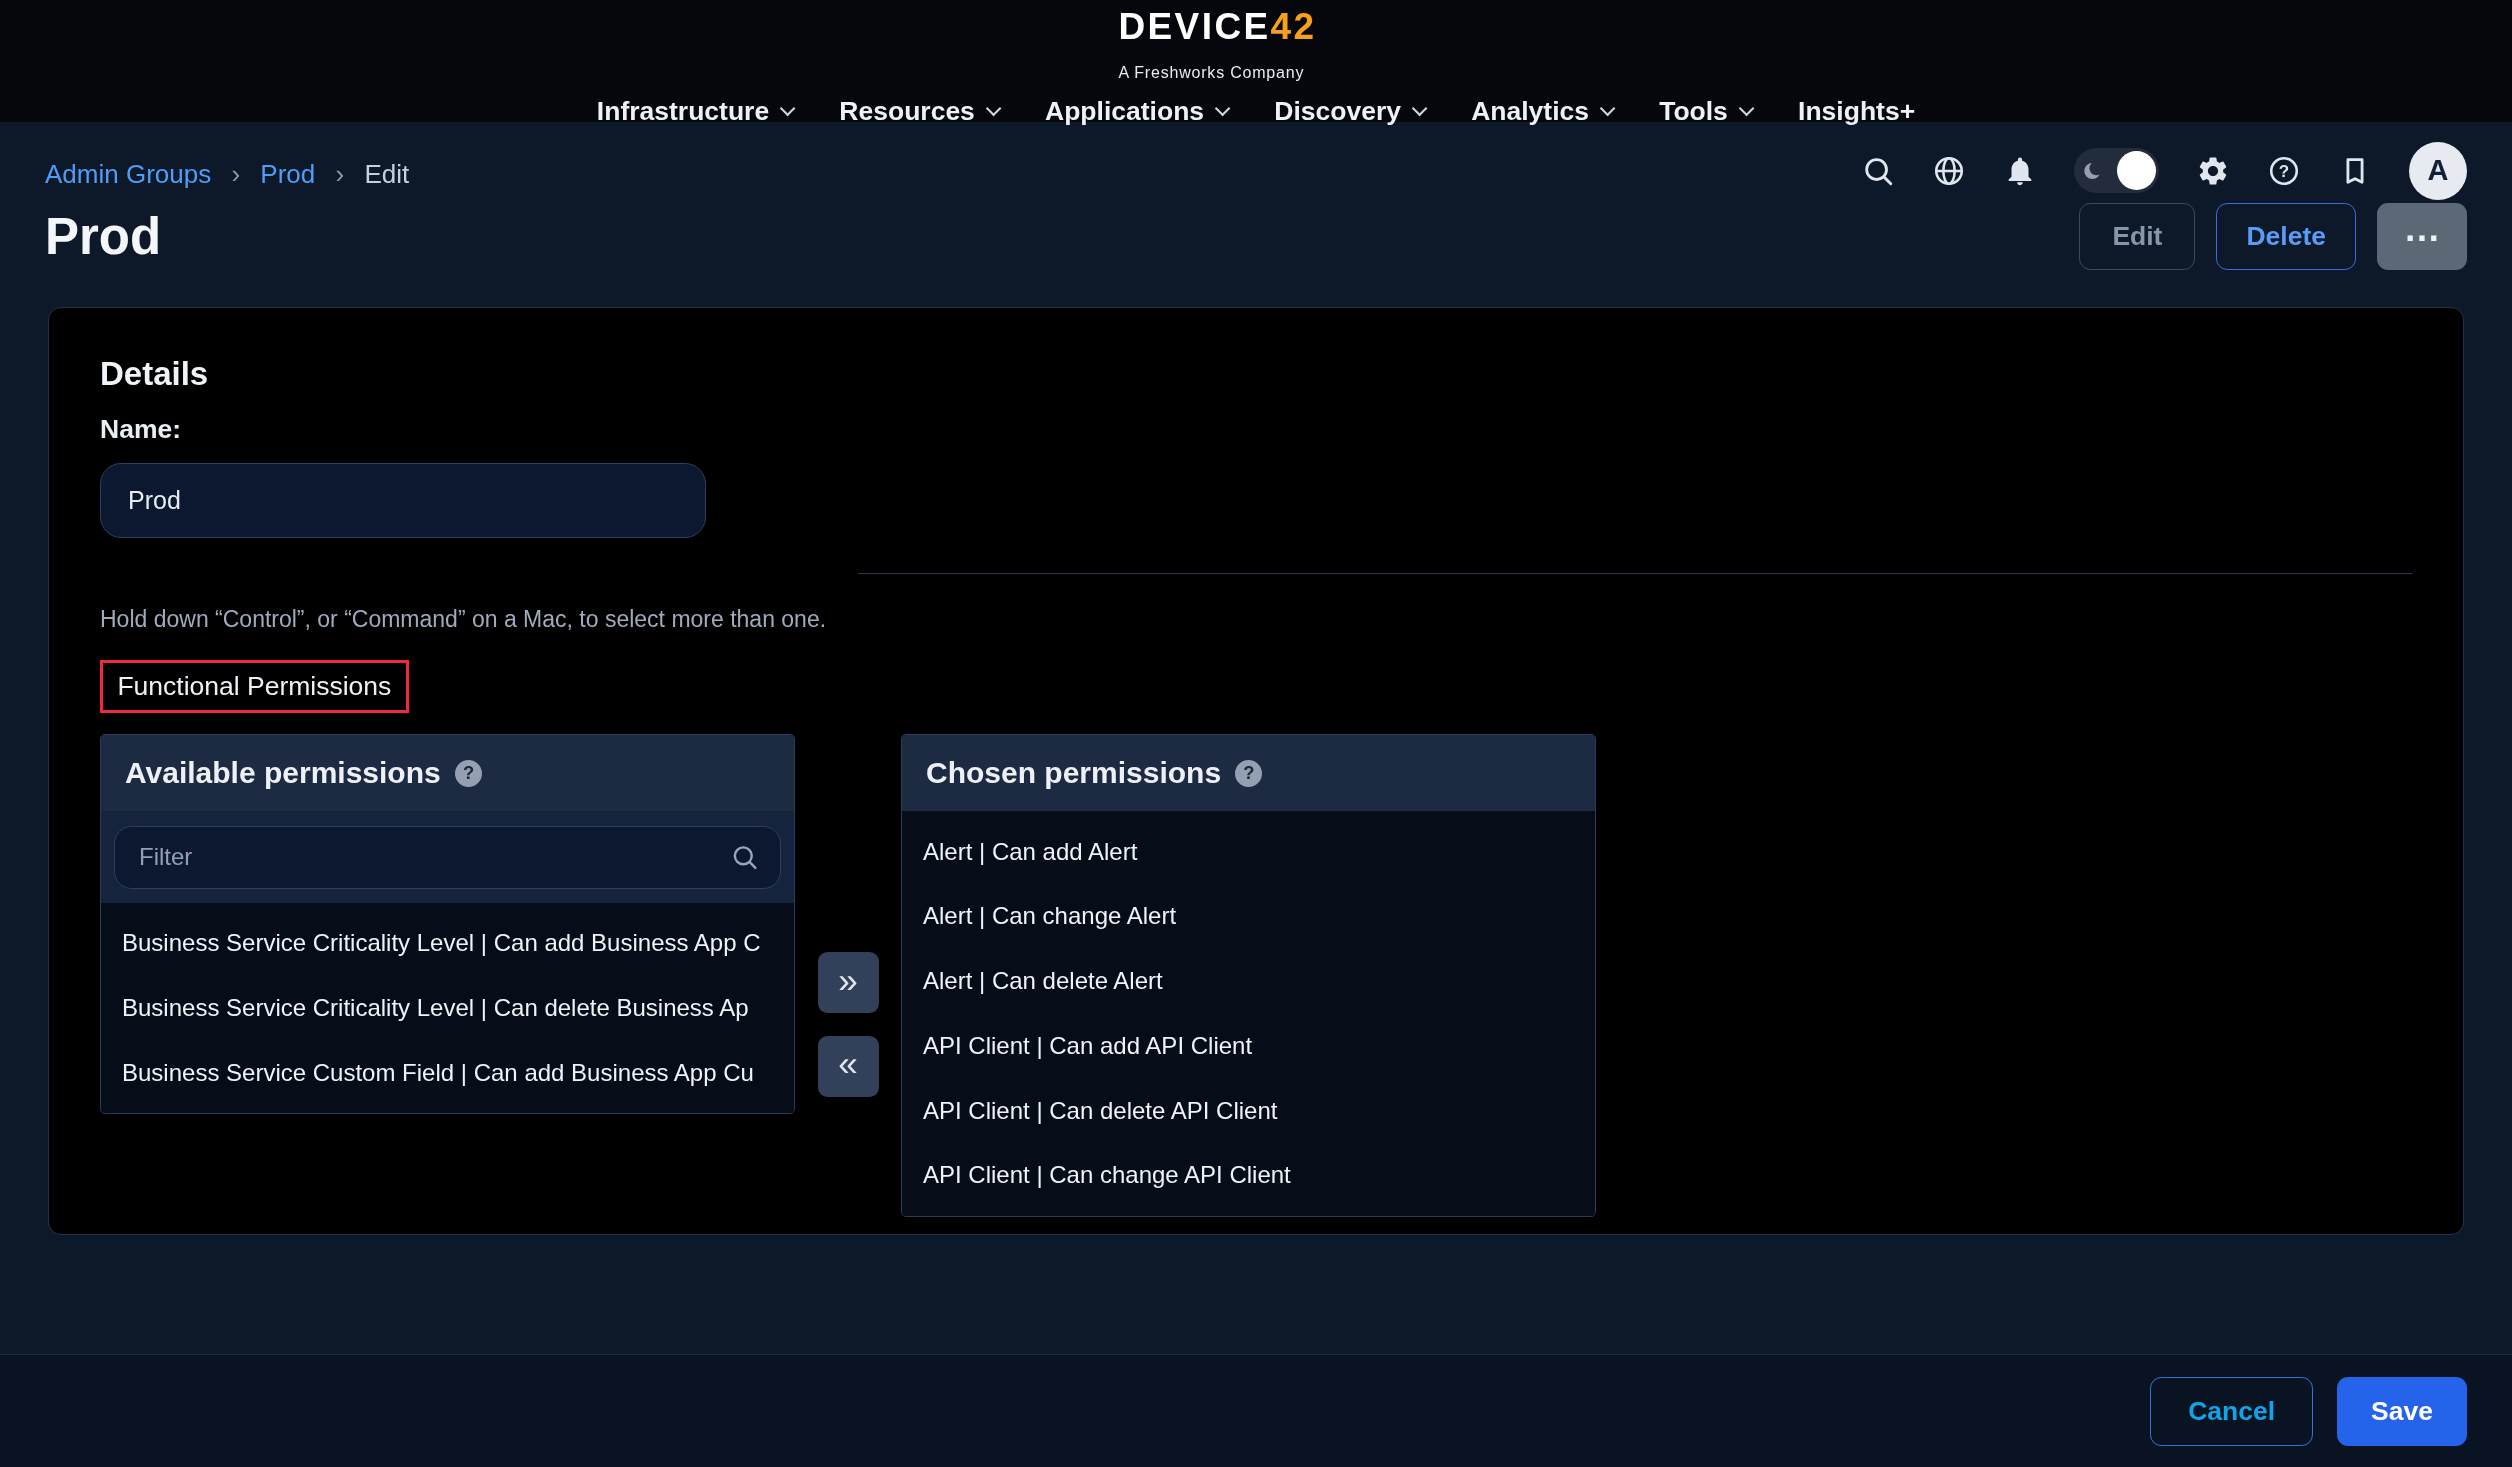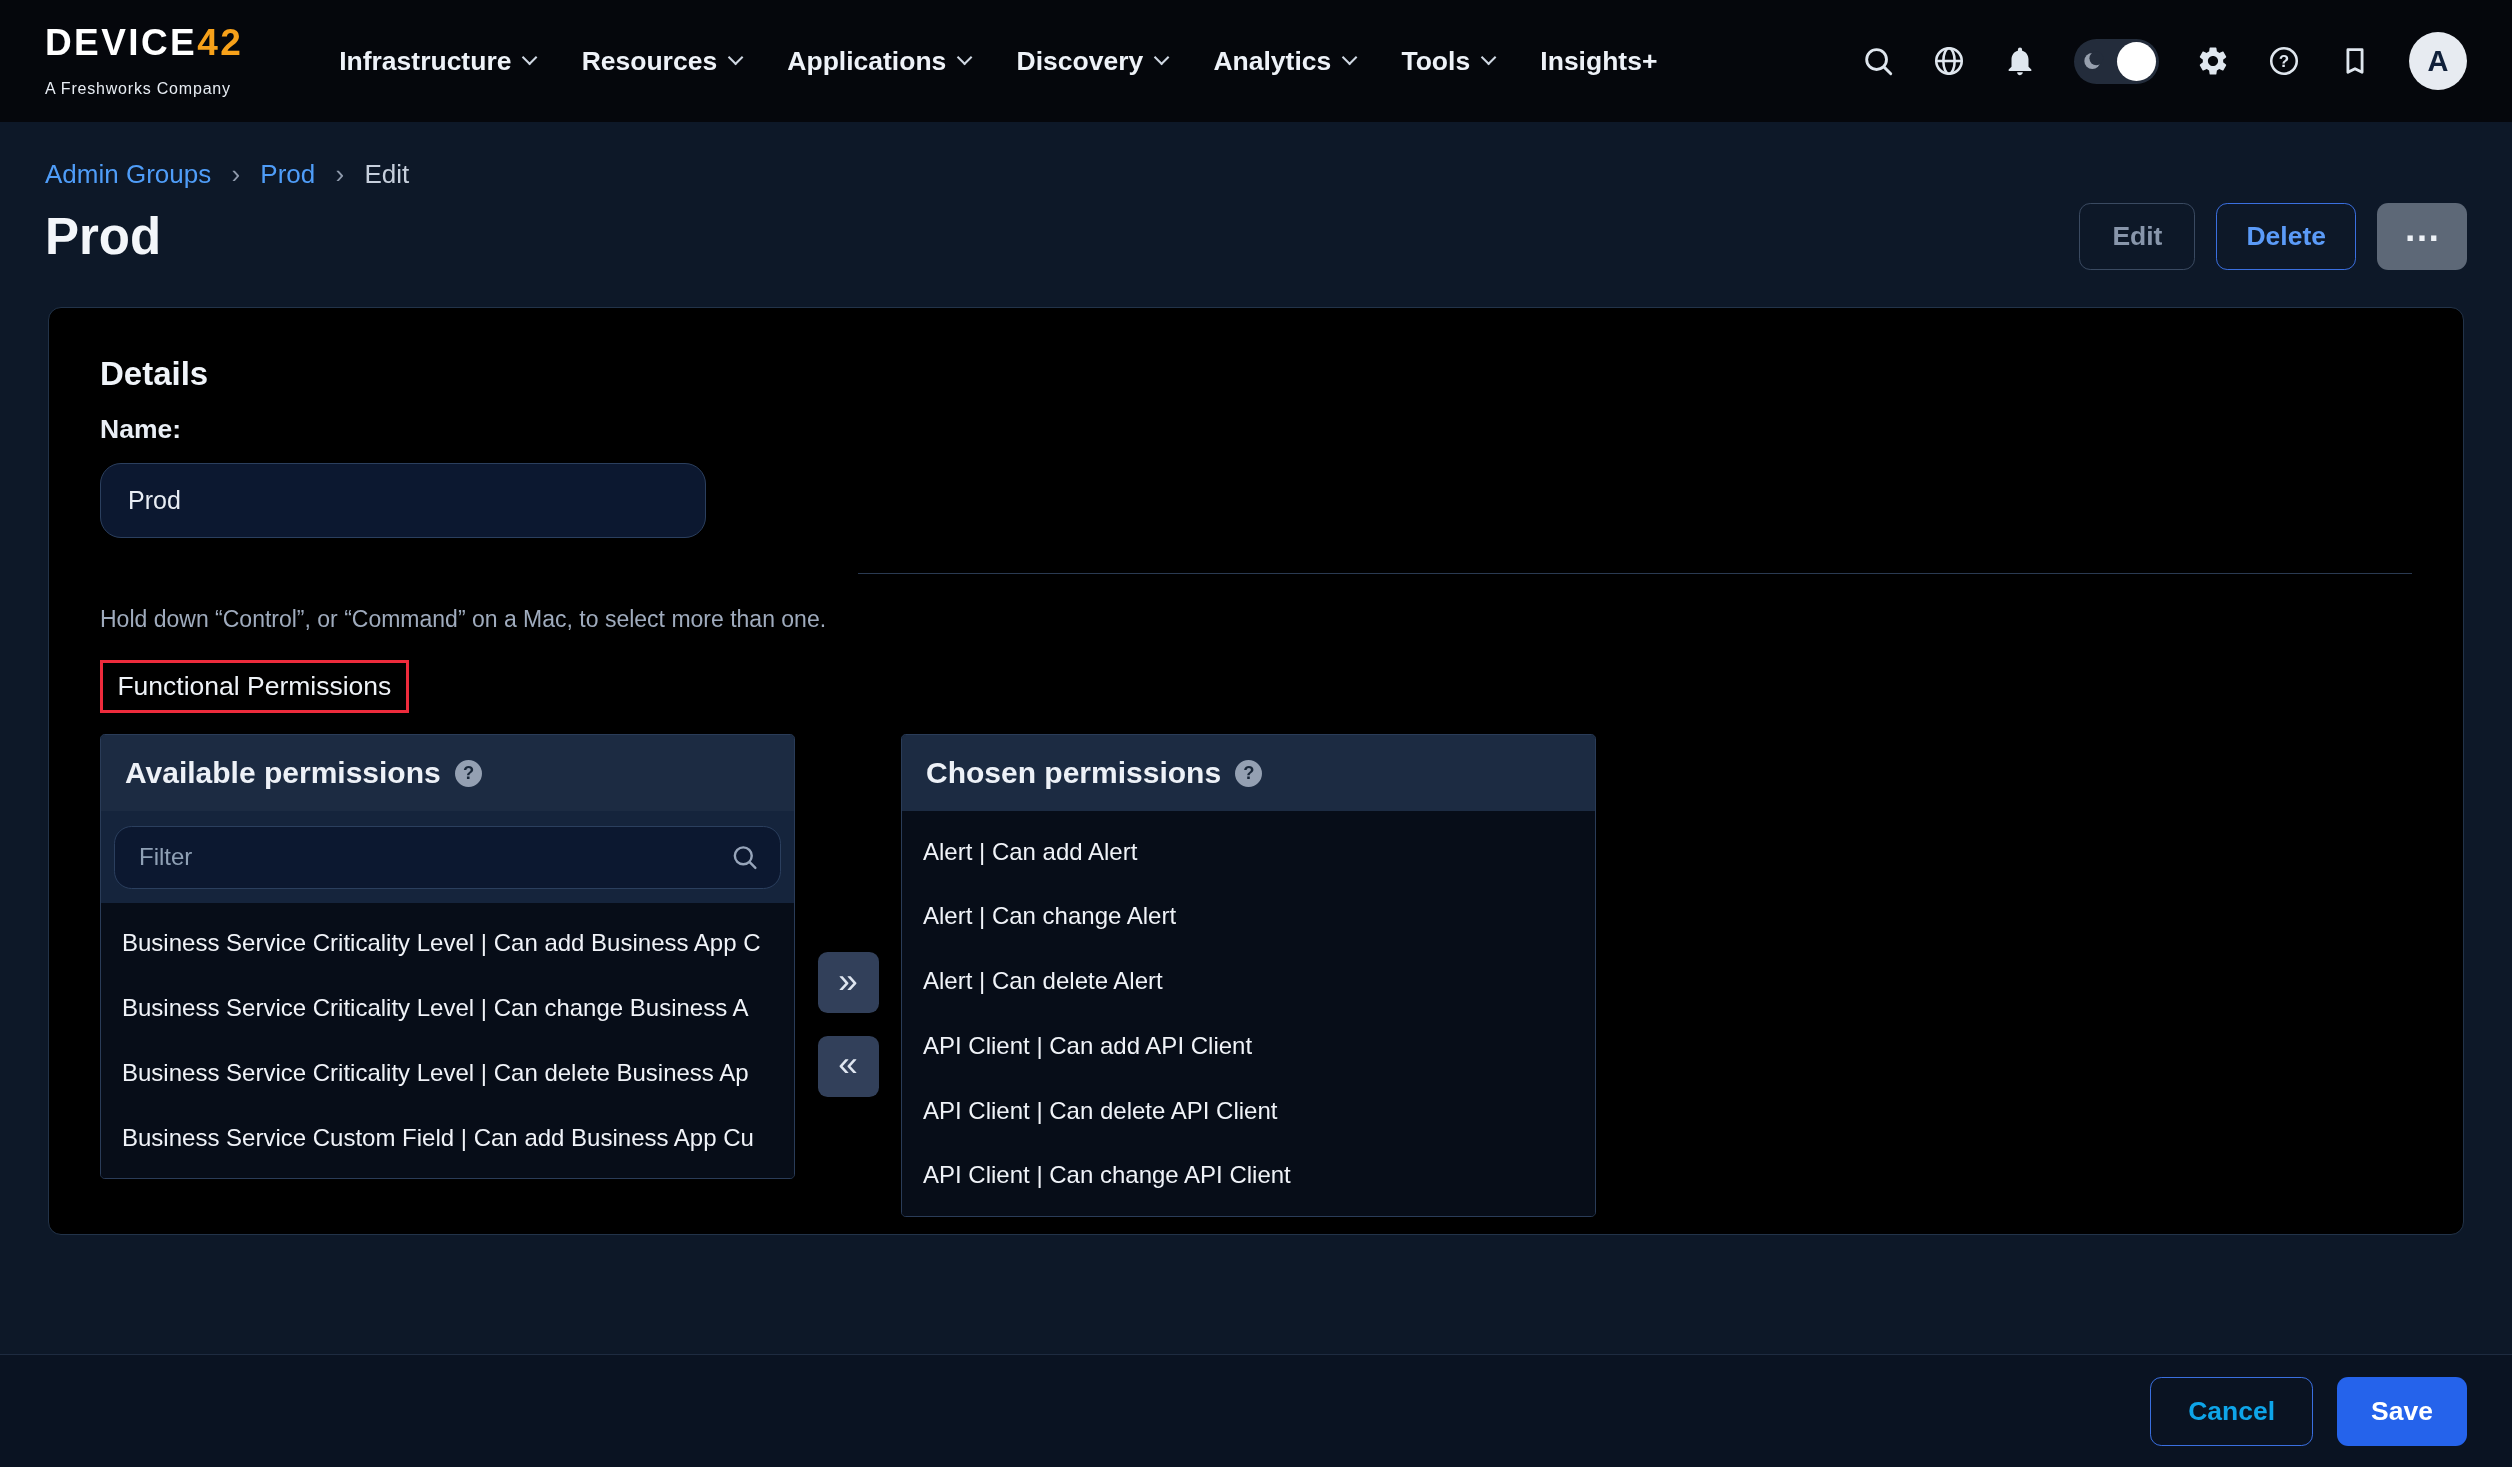--- a/index.html
+++ b/index.html
@@ -6,20 +6,21 @@
   html,body { width:2512px; height:1468px; overflow:hidden; }
   body {
     font-family: "Liberation Sans", "DejaVu Sans", sans-serif;
     background:#0d1828; color:#eef2f7; position:relative;
   }
 
   
   .nav {
     height:122px; background:#05070c; display:flex; align-items:center;
     padding:8px 45px;
+    flex-direction:column;
   }
   .logo { margin-right:77px; cursor:pointer; }
   .logo-main { font-size:37px; font-weight:800; letter-spacing:2.4px; color:#ffffff; line-height:1; }
   .logo-42 { color:#f7a11a; }
   .logo-sub { font-size:16px; color:#e8edf4; margin-top:19px; letter-spacing:0.8px; }
   .nav-menu { display:flex; gap:8px; }
   .nav-item {
     display:flex; align-items:center; padding:14.4px 19px; cursor:pointer;
     font-size:26.5px; font-weight:600; color:#eef2f8; white-space:nowrap;
   }
@@ -241,21 +242,20 @@
       </div>
       <div class="filter-strip">
         <input class="filter-input" type="text" placeholder="Filter" style="">
         <svg class="filter-search" viewBox="0 0 24 24" fill="none" stroke="currentColor" stroke-width="2" stroke-linecap="round">
           <circle cx="11" cy="11" r="7"></circle>
             <line x1="16.5" y1="16.5" x2="21" y2="21"></line>
         </svg>
       </div>
       <ul class="perm-list">
         <li class="perm-item">Business Service Criticality Level | Can add Business App C</li>
-        <li class="perm-item">Business Service Criticality Level | Can change Business A</li>
         <li class="perm-item">Business Service Criticality Level | Can delete Business Ap</li>
         <li class="perm-item">Business Service Custom Field | Can add Business App Cu</li>
       </ul>
     </div>
 
     <div class="transfer-col">
       <button class="transfer-btn">
           <span>»</span>
         </button>
       <button class="transfer-btn">

